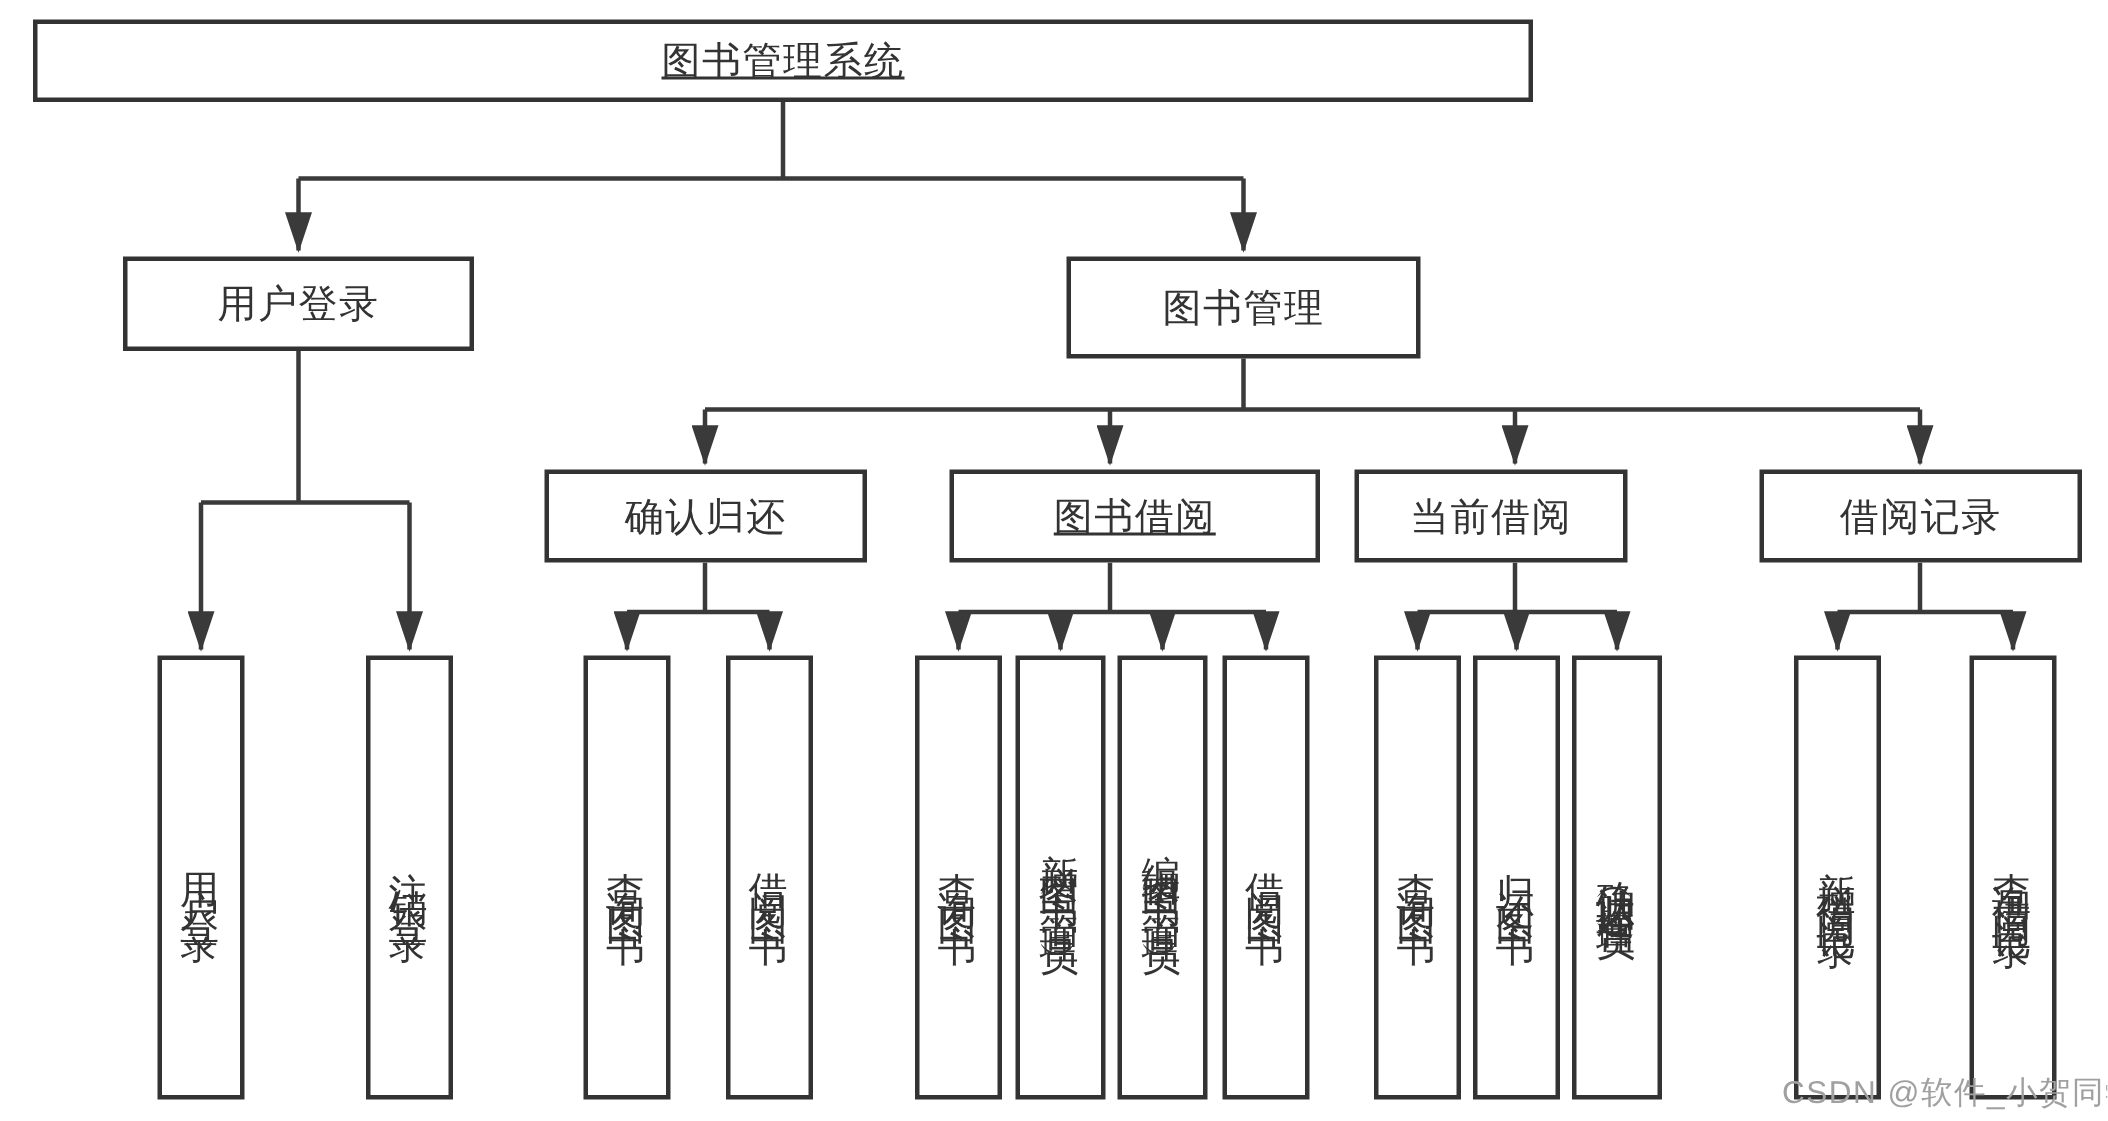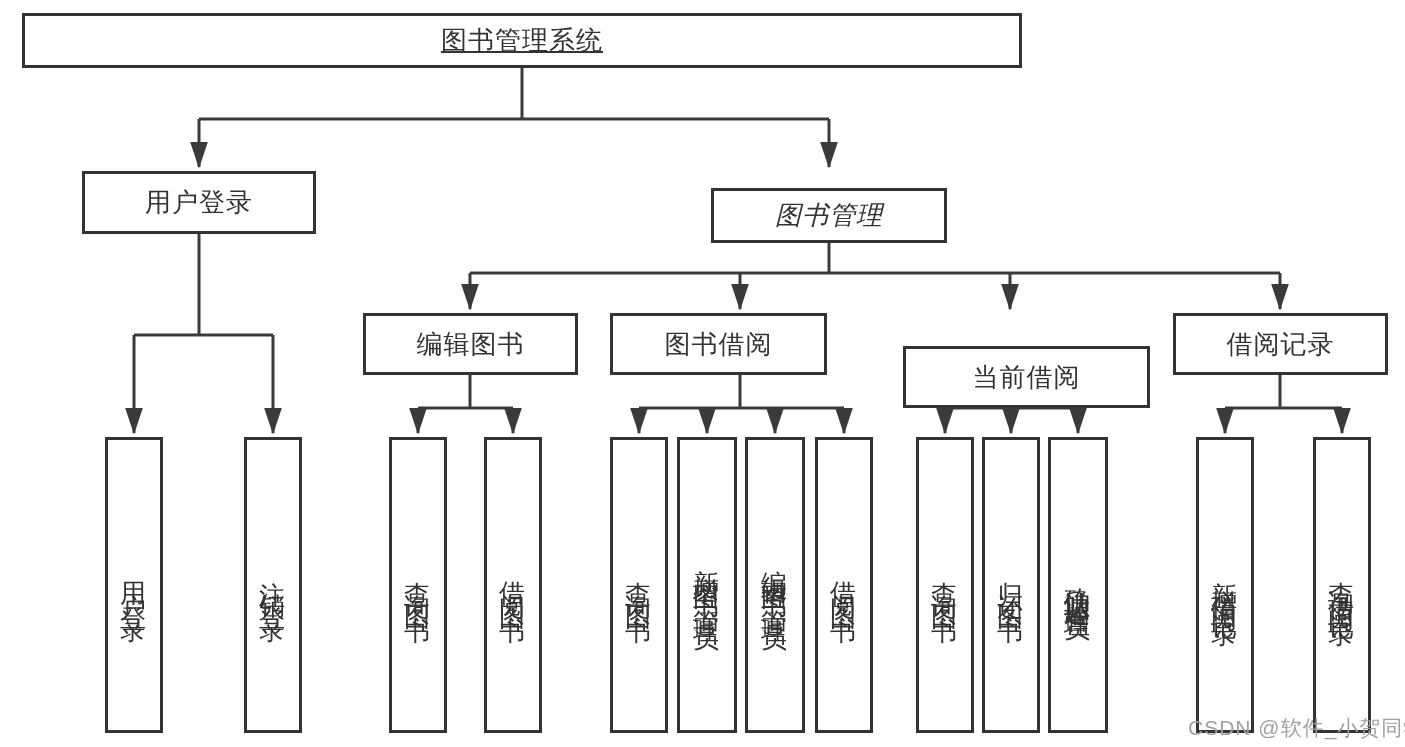--- a/index.html
+++ b/index.html
@@ -100,25 +100,25 @@
       <path d="M1280 375 V408"></path>
       <path d="M1225 408 H1342"></path>
       <path d="M1225 408 V433" marker-end="url(#arrow)"></path>
       <path d="M1342 408 V433" marker-end="url(#arrow)"></path>
     </g>
   </svg>
 
   <div class="node" style="left:22px; top:13px; width:1000px; height:55px;text-decoration:underline;">图书管理系统</div>
 
   <div class="node" style="left:82px; top:171px; width:234px; height:63px;">用户登录</div>
-  <div class="node" style="left:711px; top:188px; width:236px; height:55px;font-style:italic;">图书管理</div>
+  <div class="node" style="left:711px; top:171px; width:236px; height:68px;">图书管理</div>
 
-  <div class="node" style="left:363px; top:313px; width:215px; height:62px;">编辑图书</div>
-  <div class="node" style="left:610px; top:313px; width:217px; height:62px;">图书借阅</div>
-  <div class="node" style="left:903px; top:313px; width:247px; height:62px;margin-top:33px;">当前借阅</div>
+  <div class="node" style="left:363px; top:313px; width:215px; height:62px;">确认归还</div>
+  <div class="node" style="left:633px; top:313px; width:247px; height:62px;text-decoration:underline;">图书借阅</div>
+  <div class="node" style="left:903px; top:313px; width:182px; height:62px;">当前借阅</div>
   <div class="node" style="left:1173px; top:313px; width:215px; height:62px;">借阅记录</div>
 
   <div class="node vert ls-lg" style="left:105px; top:437px; width:58px; height:296px;">用户登录</div>
   <div class="node vert ls-lg" style="left:244px; top:437px; width:58px; height:296px;">注销登录</div>
 
   <div class="node vert ls-lg" style="left:389px; top:437px; width:58px; height:296px;">查询图书</div>
   <div class="node vert ls-lg" style="left:484px; top:437px; width:58px; height:296px;">借阅图书</div>
 
   <div class="node vert ls-lg" style="left:610px; top:437px; width:58px; height:296px;">查询图书</div>
   <div class="node vert ls-md" style="left:677px; top:437px; width:60px; height:296px;">新增图书（管理员）</div>

